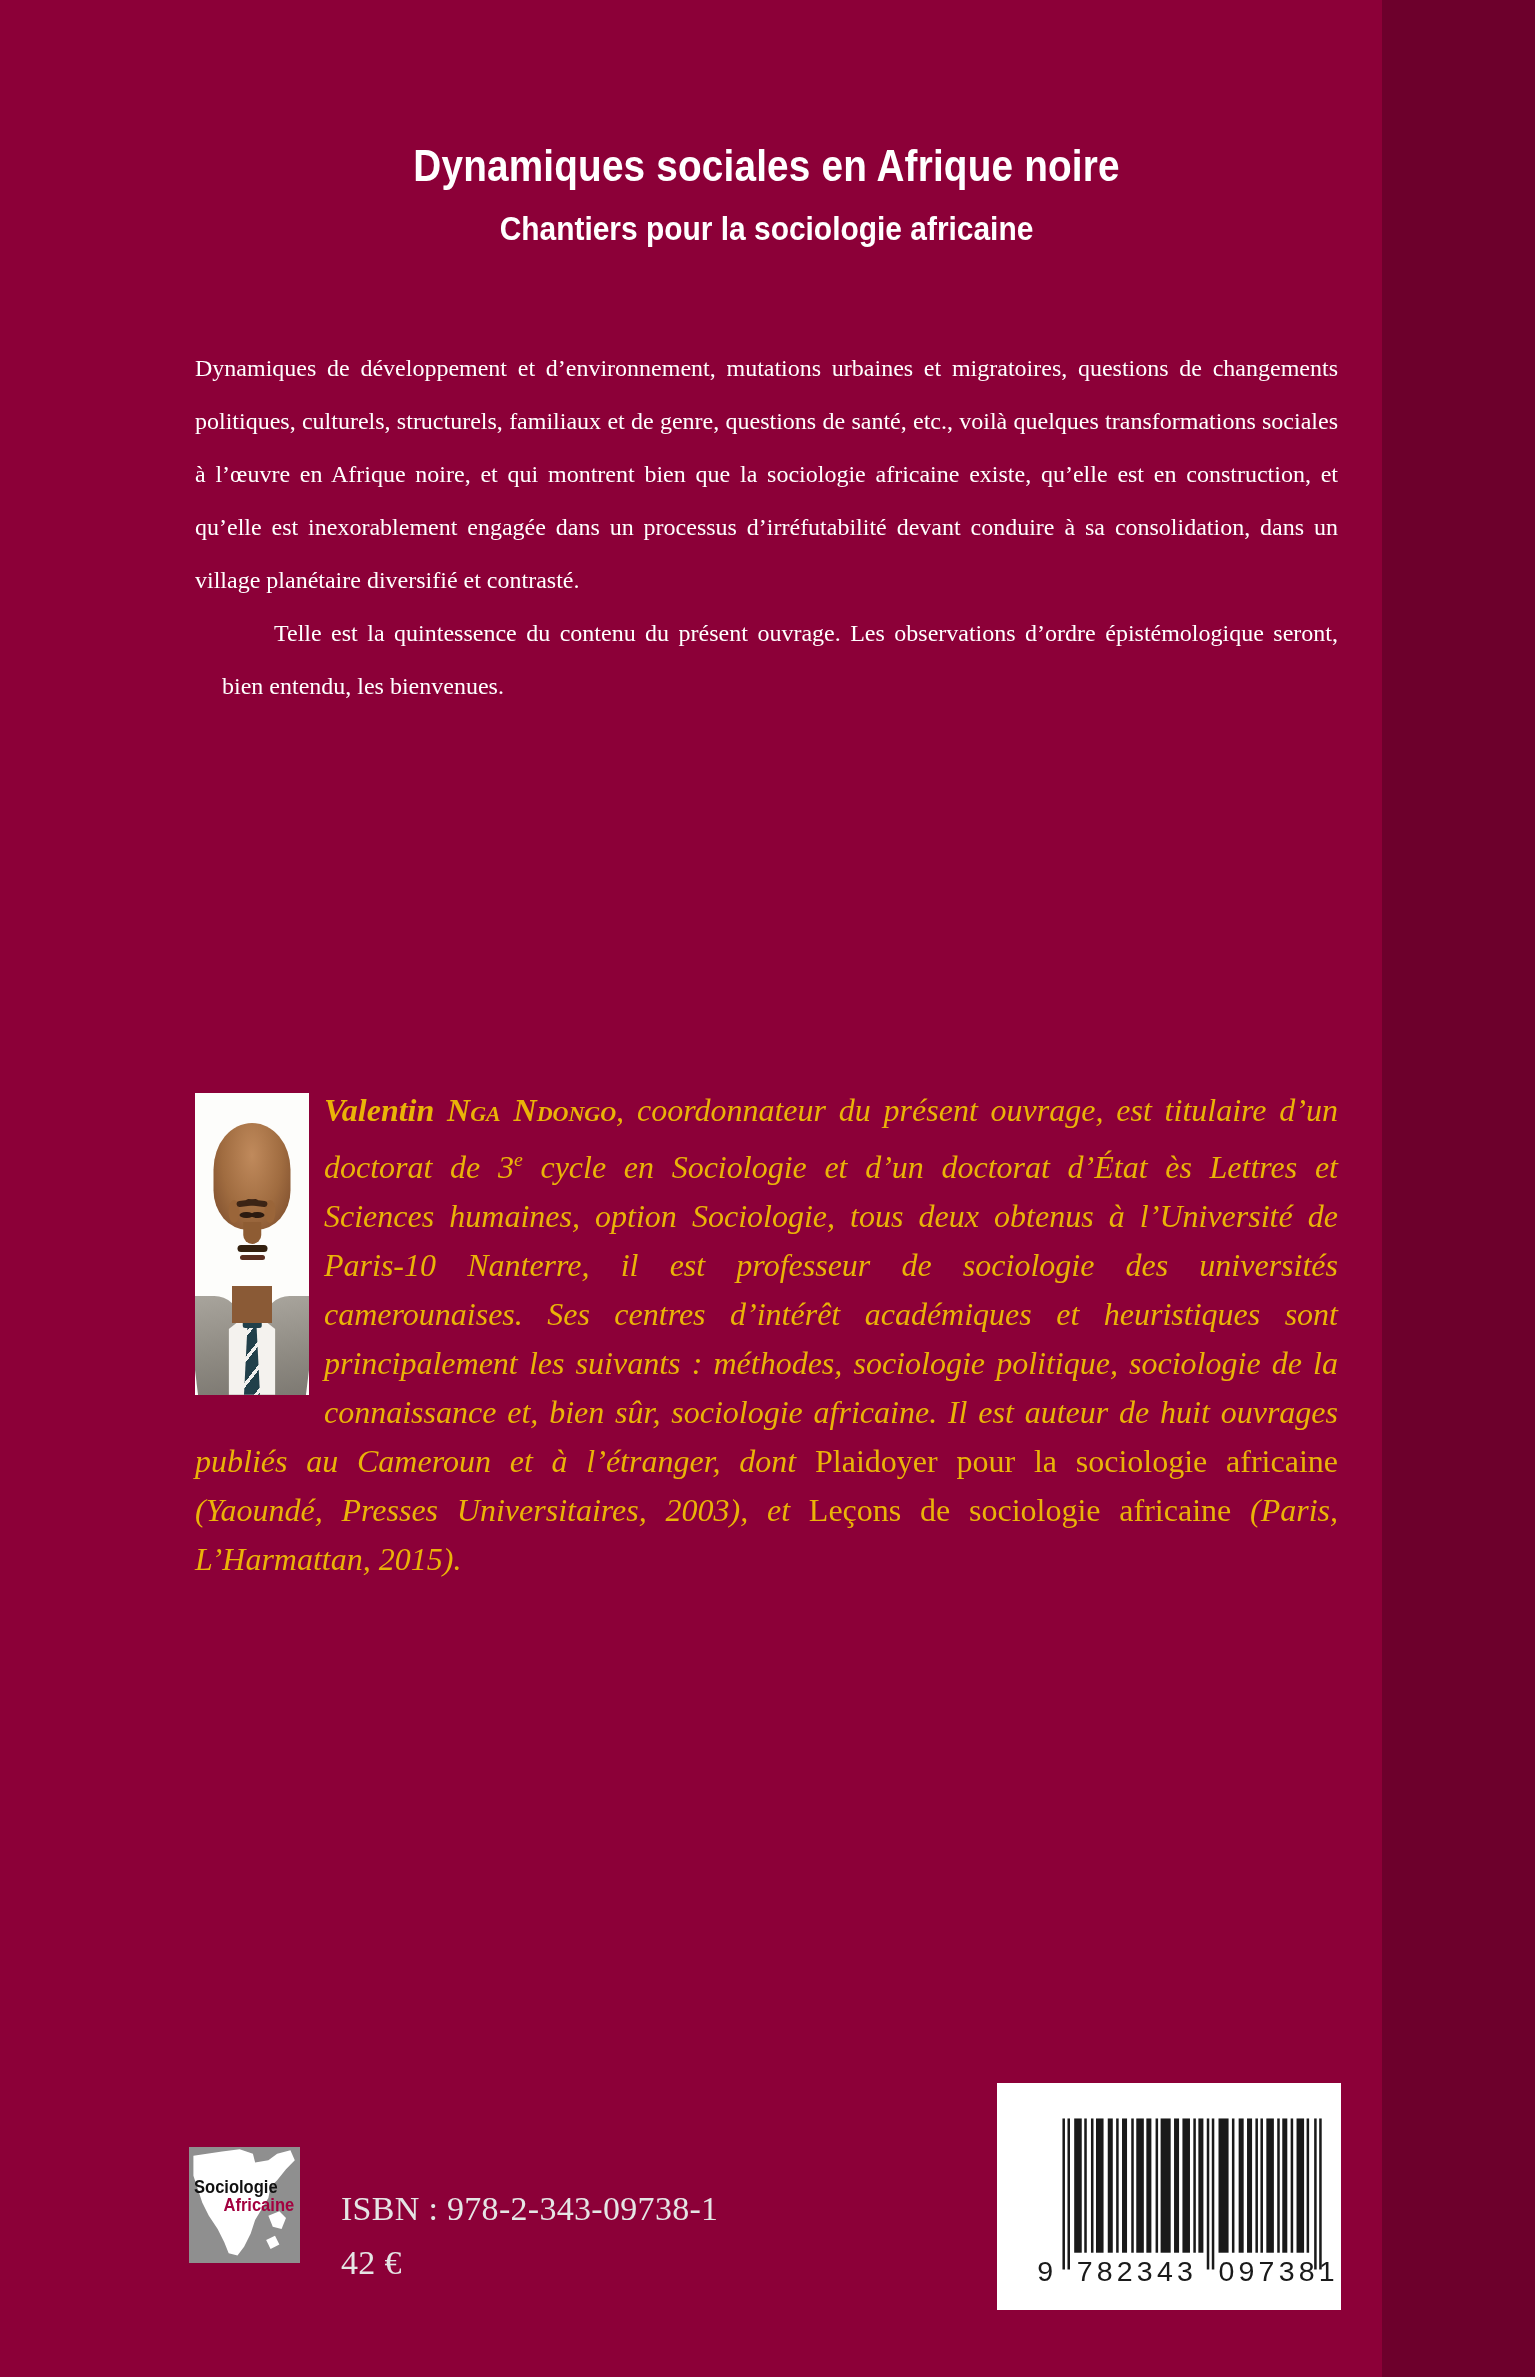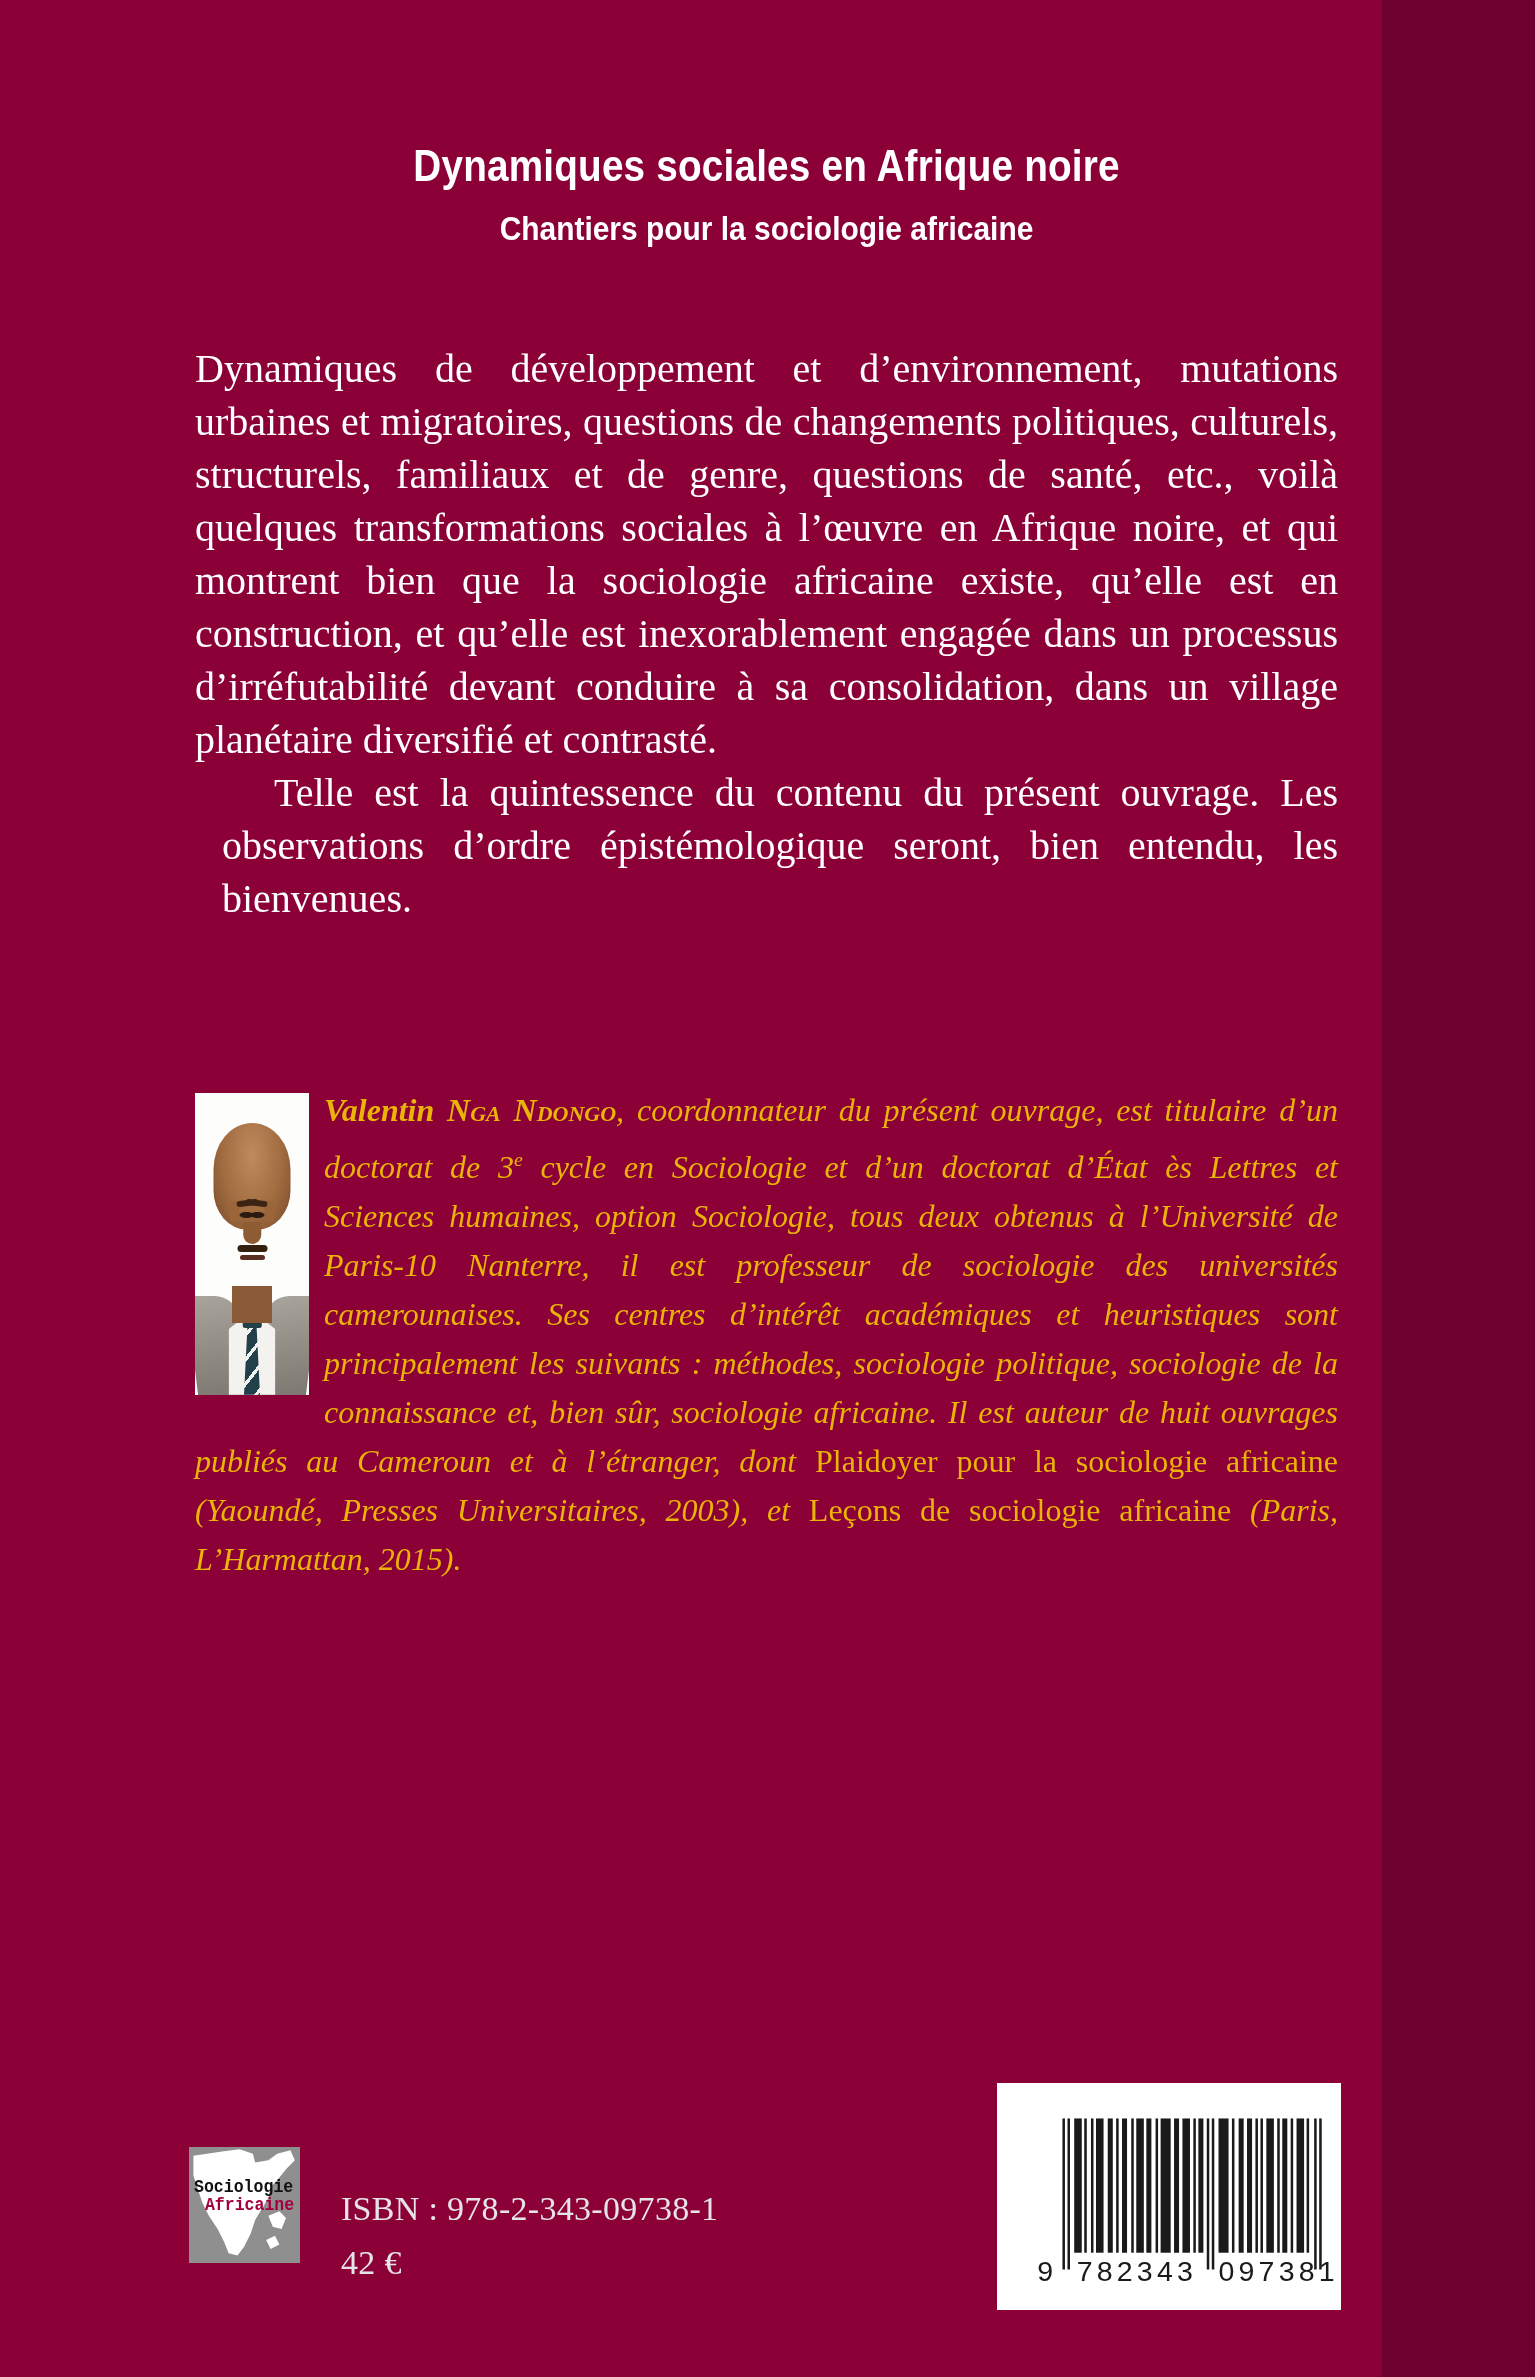--- a/index.html
+++ b/index.html
@@ -48,21 +48,21 @@
     white-space: nowrap;
   }
 
   
   .blurb {
     position: absolute;
     left: 195px;
     top: 342px;
     width: 1143px;
     font-family: "Liberation Serif", "DejaVu Serif", serif;
-    font-size: 40px;
+    font-size: 24px;
     line-height: 53px;
     text-align: justify;
     text-justify: inter-word;
     color: #ffffff;
   }
   .blurb p {
     margin: 0;
   }
   .blurb p.indent {
     text-indent: 52px;
@@ -216,21 +216,21 @@
     position: absolute;
     inset: 0;
     width: 100%;
     height: 100%;
   }
   .logo-text {
     position: absolute;
     left: 5px;
     top: 32px;
     width: calc(100% - 10px);
-    font-family: Liberation Mono, monospace;
+    font-family: Liberation Sans, sans-serif;
     font-weight: 700;
     line-height: 1.02;
   }
   .logo-soc {
     display: block;
     font-size: 17.6px;
     color: #111111;
     text-align: left;
     transform: scaleX(0.94);
     transform-origin: left center;

